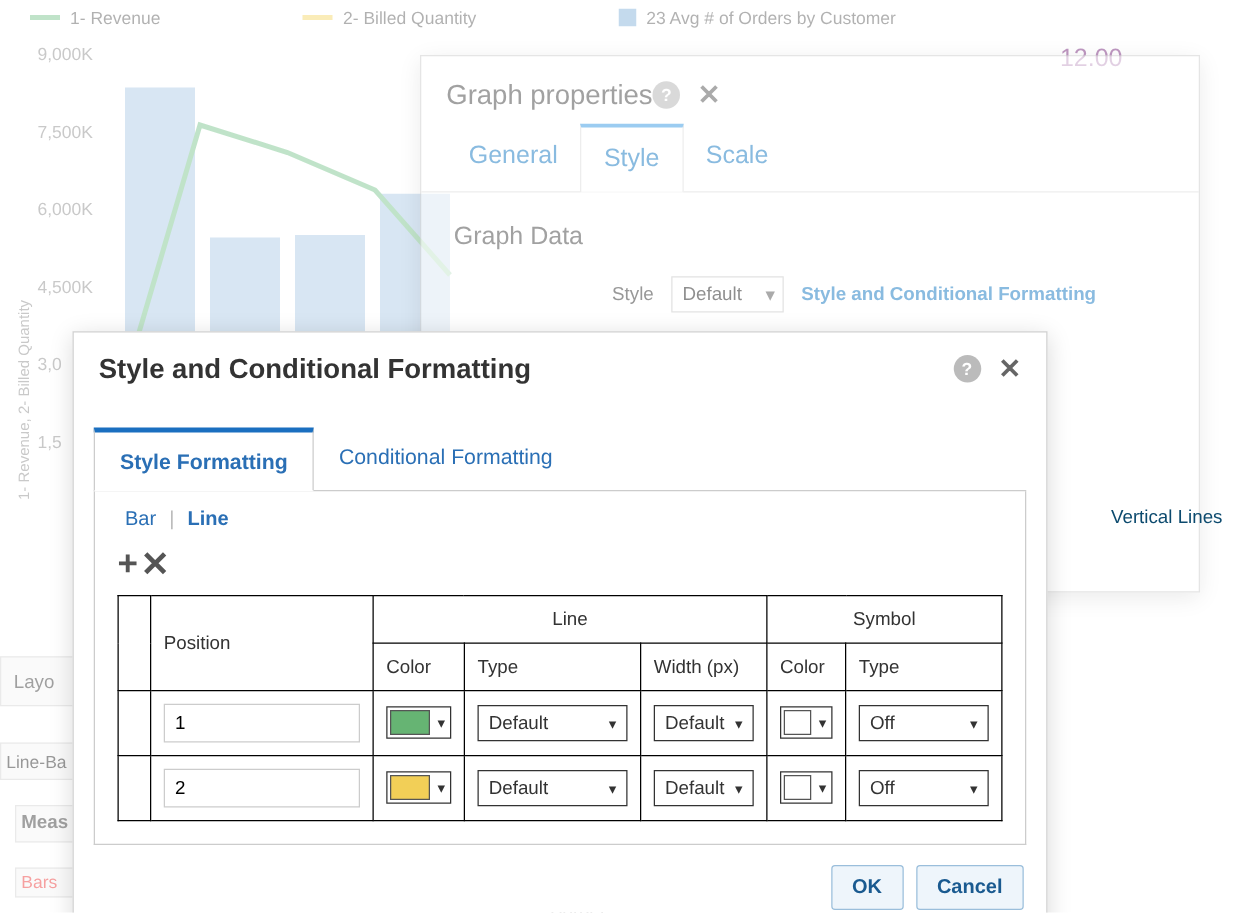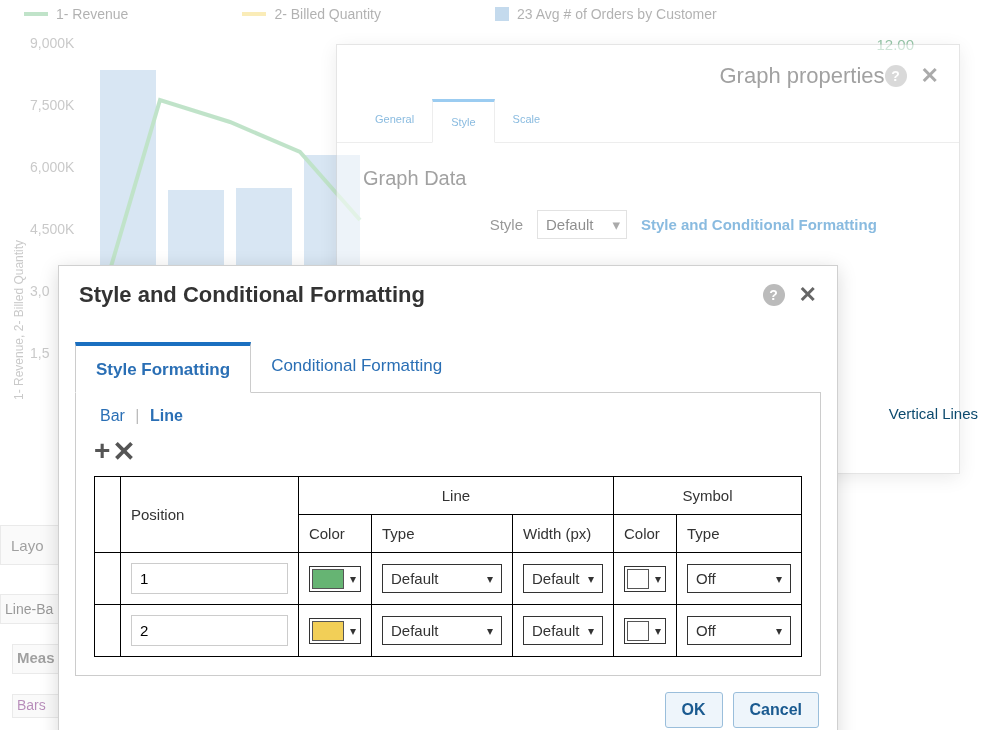--- a/index.html
+++ b/index.html
@@ -7,34 +7,34 @@
 
   
   .chart-bg { position: absolute; left: 0; top: 0; width: 994px; height: 540px; opacity: 0.45; }
   .legend { position: absolute; left: 24px; top: 6px; font-size: 14px; display: flex; gap: 114px; color: #555; }
   .legend-item { display: flex; align-items: center; gap: 8px; }
   .legend-swatch-line { width: 24px; height: 4px; background: #76c38a; }
   .legend-swatch-line.y { background: #f4d664; }
   .legend-swatch-bar { width: 14px; height: 14px; background: #7eafd9; }
   .y-axis-label { position: absolute; left: 6px; top: 120px; transform: rotate(-90deg); transform-origin: left top; font-size: 12px; color: #888; white-space: nowrap; }
   .y-ticks { position: absolute; left: 30px; top: 35px; font-size: 14px; color: #888; display: flex; flex-direction: column; gap: 46px; }
-  .y2-tick { position: absolute; right: 80px; top: 36px; font-size: 15px; color: #15803d; }
+  .y2-tick { position: absolute; right: 96px; top: 36px; font-size: 20px; color: #701a75; }
   .bars { position: absolute; left: 100px; bottom: 170px; display: flex; gap: 12px; align-items: flex-end; }
   .bar { width: 56px; background: #a9c9e6; }
   .line-path { position: absolute; left: 100px; top: 70px; }
 
   
   .dialog { position: absolute; background: #fff; border: 1px solid #d0d0d0; box-shadow: 0 4px 18px rgba(0,0,0,0.15); }
   .dialog.gp { left: 336px; top: 44px; width: 624px; height: 430px; opacity: 0.55; }
-  .gp-header { display: flex; align-items: center; justify-content: flex-end; padding: 18px 20px 10px 20px; }
+  .gp-header { display: flex; align-items: center; justify-content: flex-start; padding: 18px 20px 10px 20px; }
   .gp-title { font-size: 22px; color: #555; }
   .gp-icons { display: flex; gap: 14px; align-items: center; }
   .ic-help { width: 22px; height: 22px; border-radius: 50%; background: #bbb; color: #fff; display: flex; align-items: center; justify-content: center; font-weight: bold; font-size: 14px; }
   .ic-close { font-size: 22px; color: #666; font-weight: bold; cursor: pointer; }
-  .gp-tabs { display: flex; padding: 0 20px; border-bottom: 1px solid #e0e0e0; font-size: 11px; }
+  .gp-tabs { display: flex; padding: 0 20px; border-bottom: 1px solid #e0e0e0; font-size: 20px; }
   .gp-tab { padding: 14px 18px; color: #2a84c7; cursor: pointer; }
   .gp-tab.active { border: 1px solid #e0e0e0; border-bottom-color: #fff; border-top: 3px solid #4aa3e6; margin-bottom: -1px; }
   .gp-body { padding: 24px 26px; }
   .gp-section-title { font-size: 20px; color: #555; margin-bottom: 20px; }
   .gp-row { display: flex; align-items: center; gap: 14px; font-size: 15px; }
   .gp-row label { color: #444; width: 160px; text-align: right; }
   .sel { border: 1px solid #ccc; padding: 5px 26px 5px 8px; background: #fff; position: relative; min-width: 90px; }
   .sel::after { content: "▾"; position: absolute; right: 6px; top: 5px; color: #666; }
   .gp-link { color: #2a84c7; font-weight: bold; }
   .vlines { position: absolute; right: 16px; top: 405px; color: #0c4a6e; font-size: 15px; }
@@ -68,21 +68,21 @@
   .dd .caret { font-size: 12px; }
 
   .scf-buttons { display: flex; gap: 10px; justify-content: flex-end; padding: 0 18px 18px 0; }
   .btn { border: 1px solid #9abedb; background: #eef5fb; color: #1a5a90; font-weight: bold; padding: 8px 16px; font-size: 16px; border-radius: 3px; cursor: pointer; }
 
   
   .bg-panel { position: absolute; border: 1px solid #d6d6d6; background: #f7f7f7; opacity: 0.5; }
   .layout-tab { left: 0; top: 525px; width: 64px; height: 40px; display: flex; align-items: center; padding-left: 10px; font-size: 15px; color: #444; }
   .lbvl { left: 0; top: 594px; width: 62px; height: 30px; font-size: 14px; color: #333; padding: 6px 4px; }
   .meas { left: 12px; top: 644px; width: 52px; height: 30px; font-size: 15px; font-weight: bold; color: #444; padding: 4px 4px; }
-  .bars-lbl { left: 12px; top: 694px; width: 48px; height: 24px; font-size: 14px; color: #701a75; padding: 2px 4px; }
+  .bars-lbl { left: 12px; top: 694px; width: 48px; height: 24px; font-size: 14px; color: #ef4444; padding: 2px 4px; }
   .border-lbl { position: absolute; left: 440px; top: 720px; font-size: 15px; color: #666; opacity: 0.5; }
 </style>
 </head>
 <body>
 
 <div class="chart-bg">
   <div class="legend">
     <div class="legend-item">
         <span class="legend-swatch-line"></span>
         <span>1- Revenue</span>

